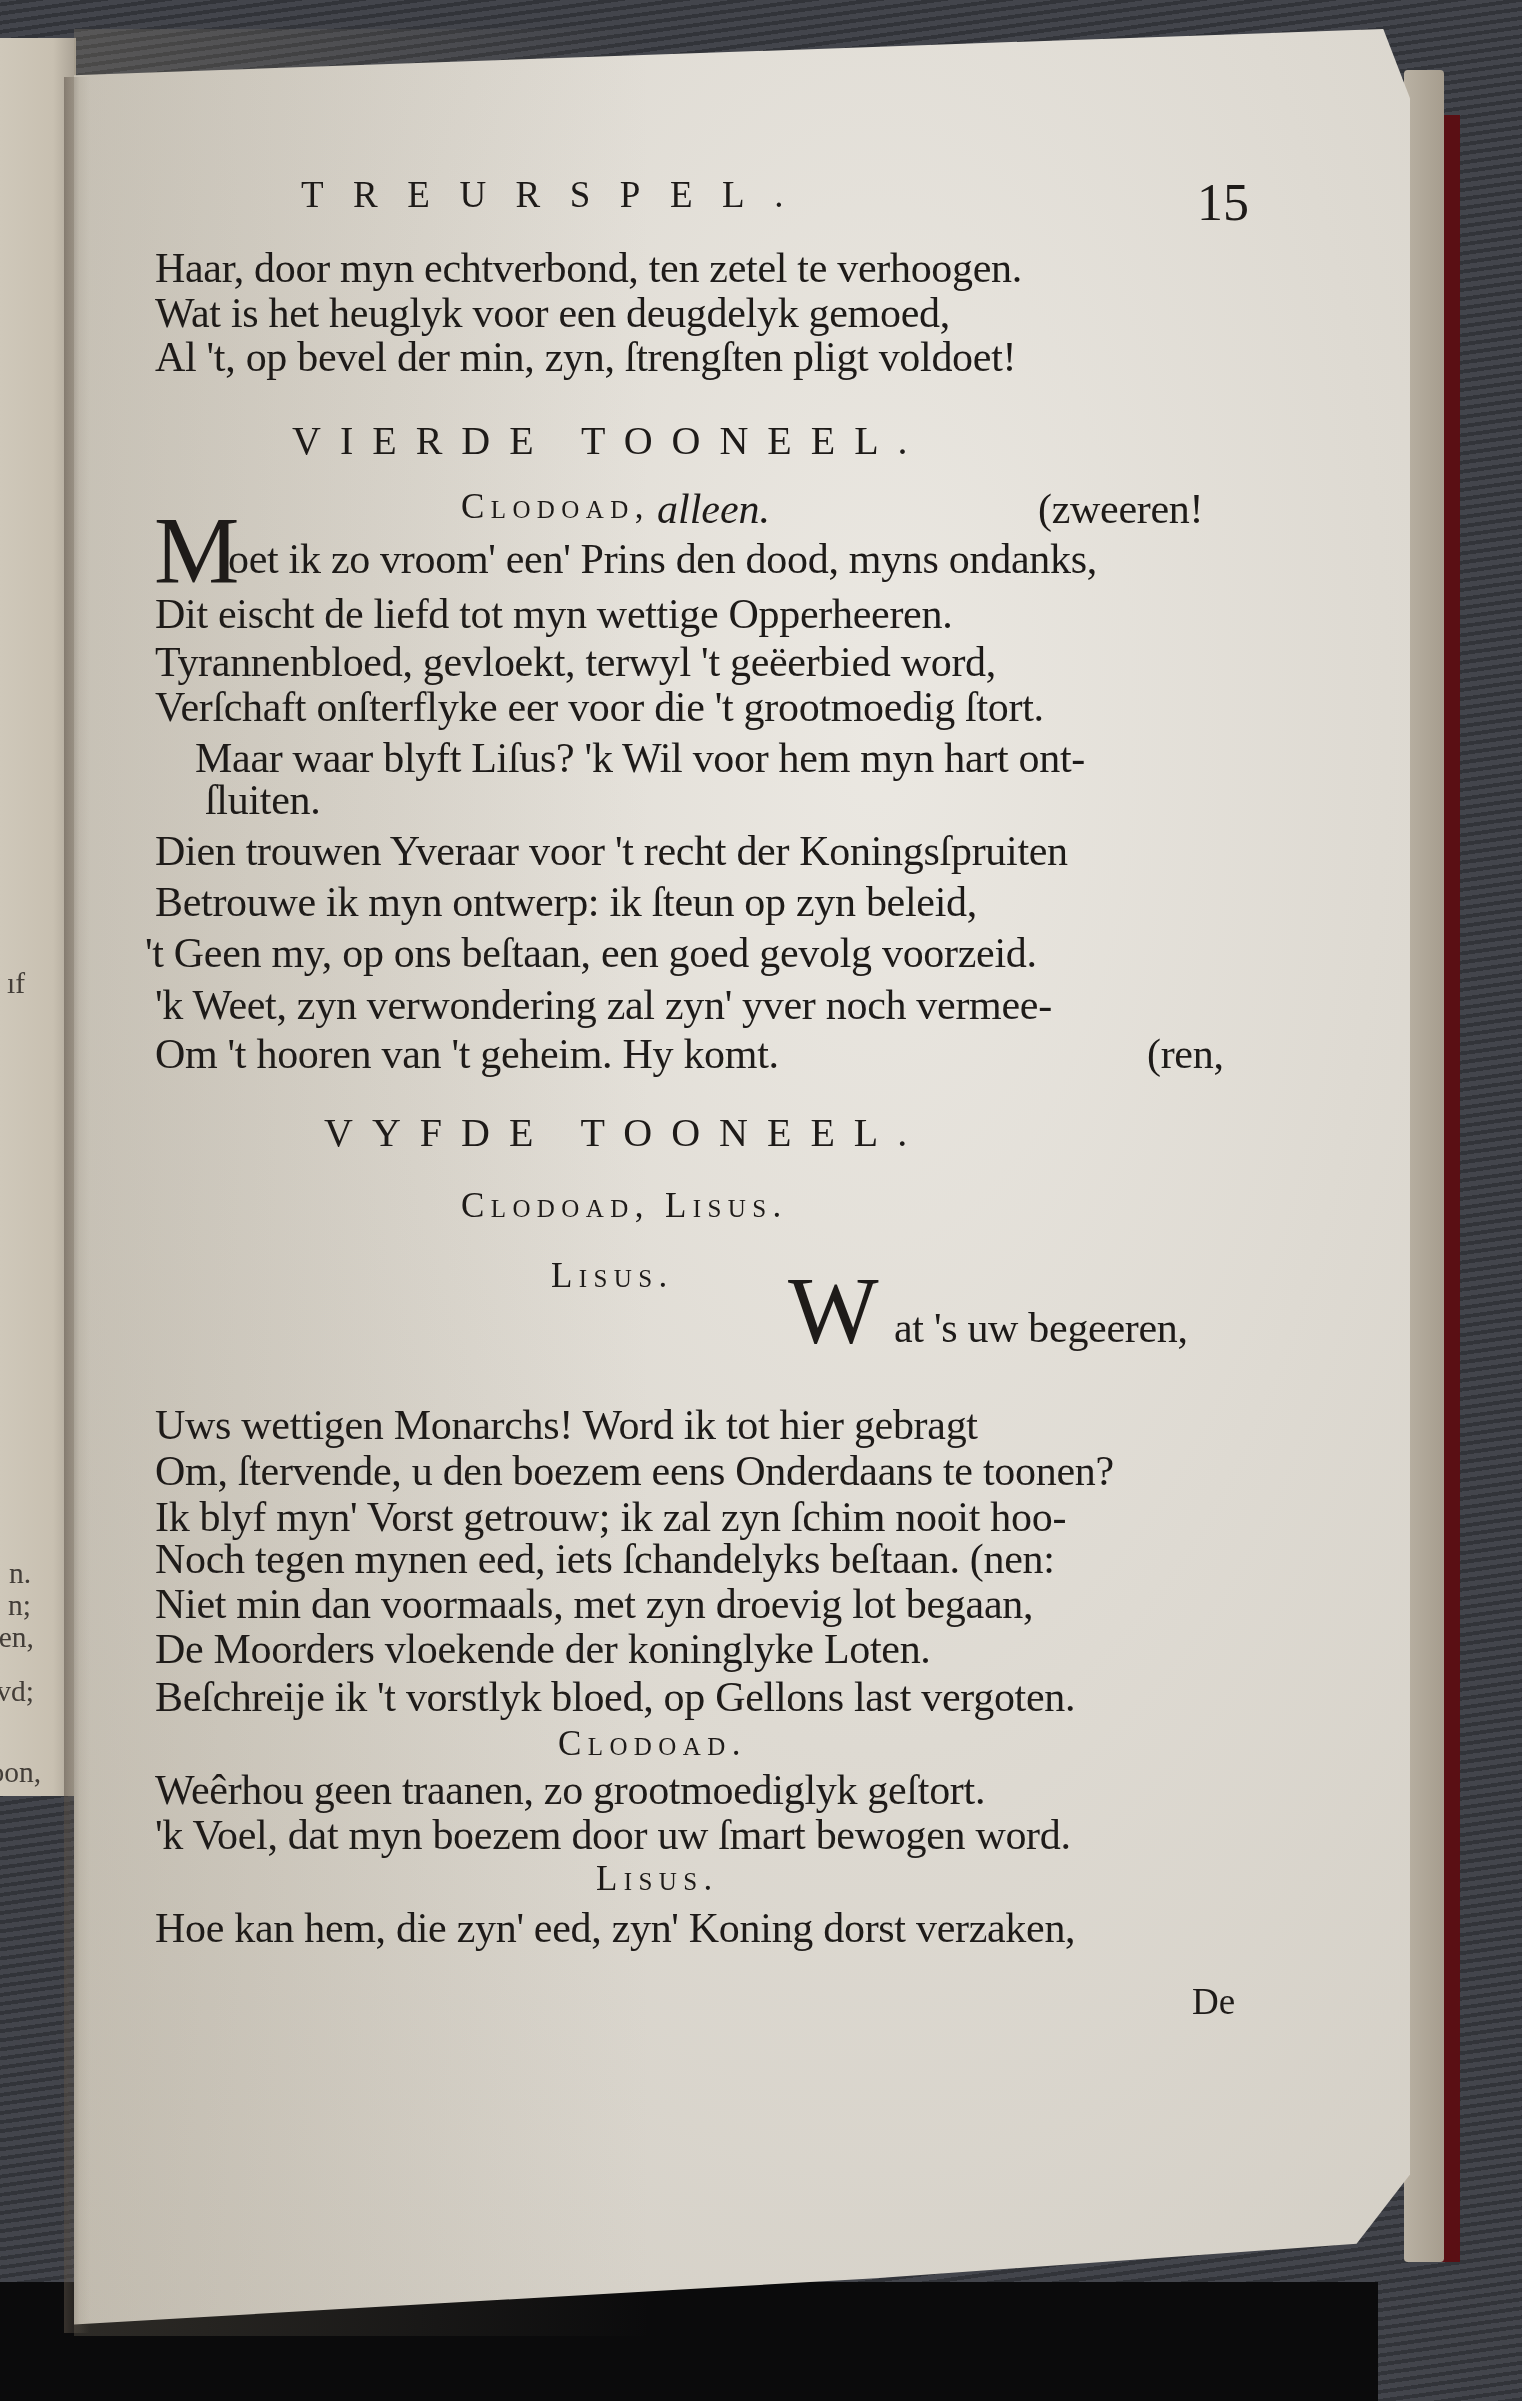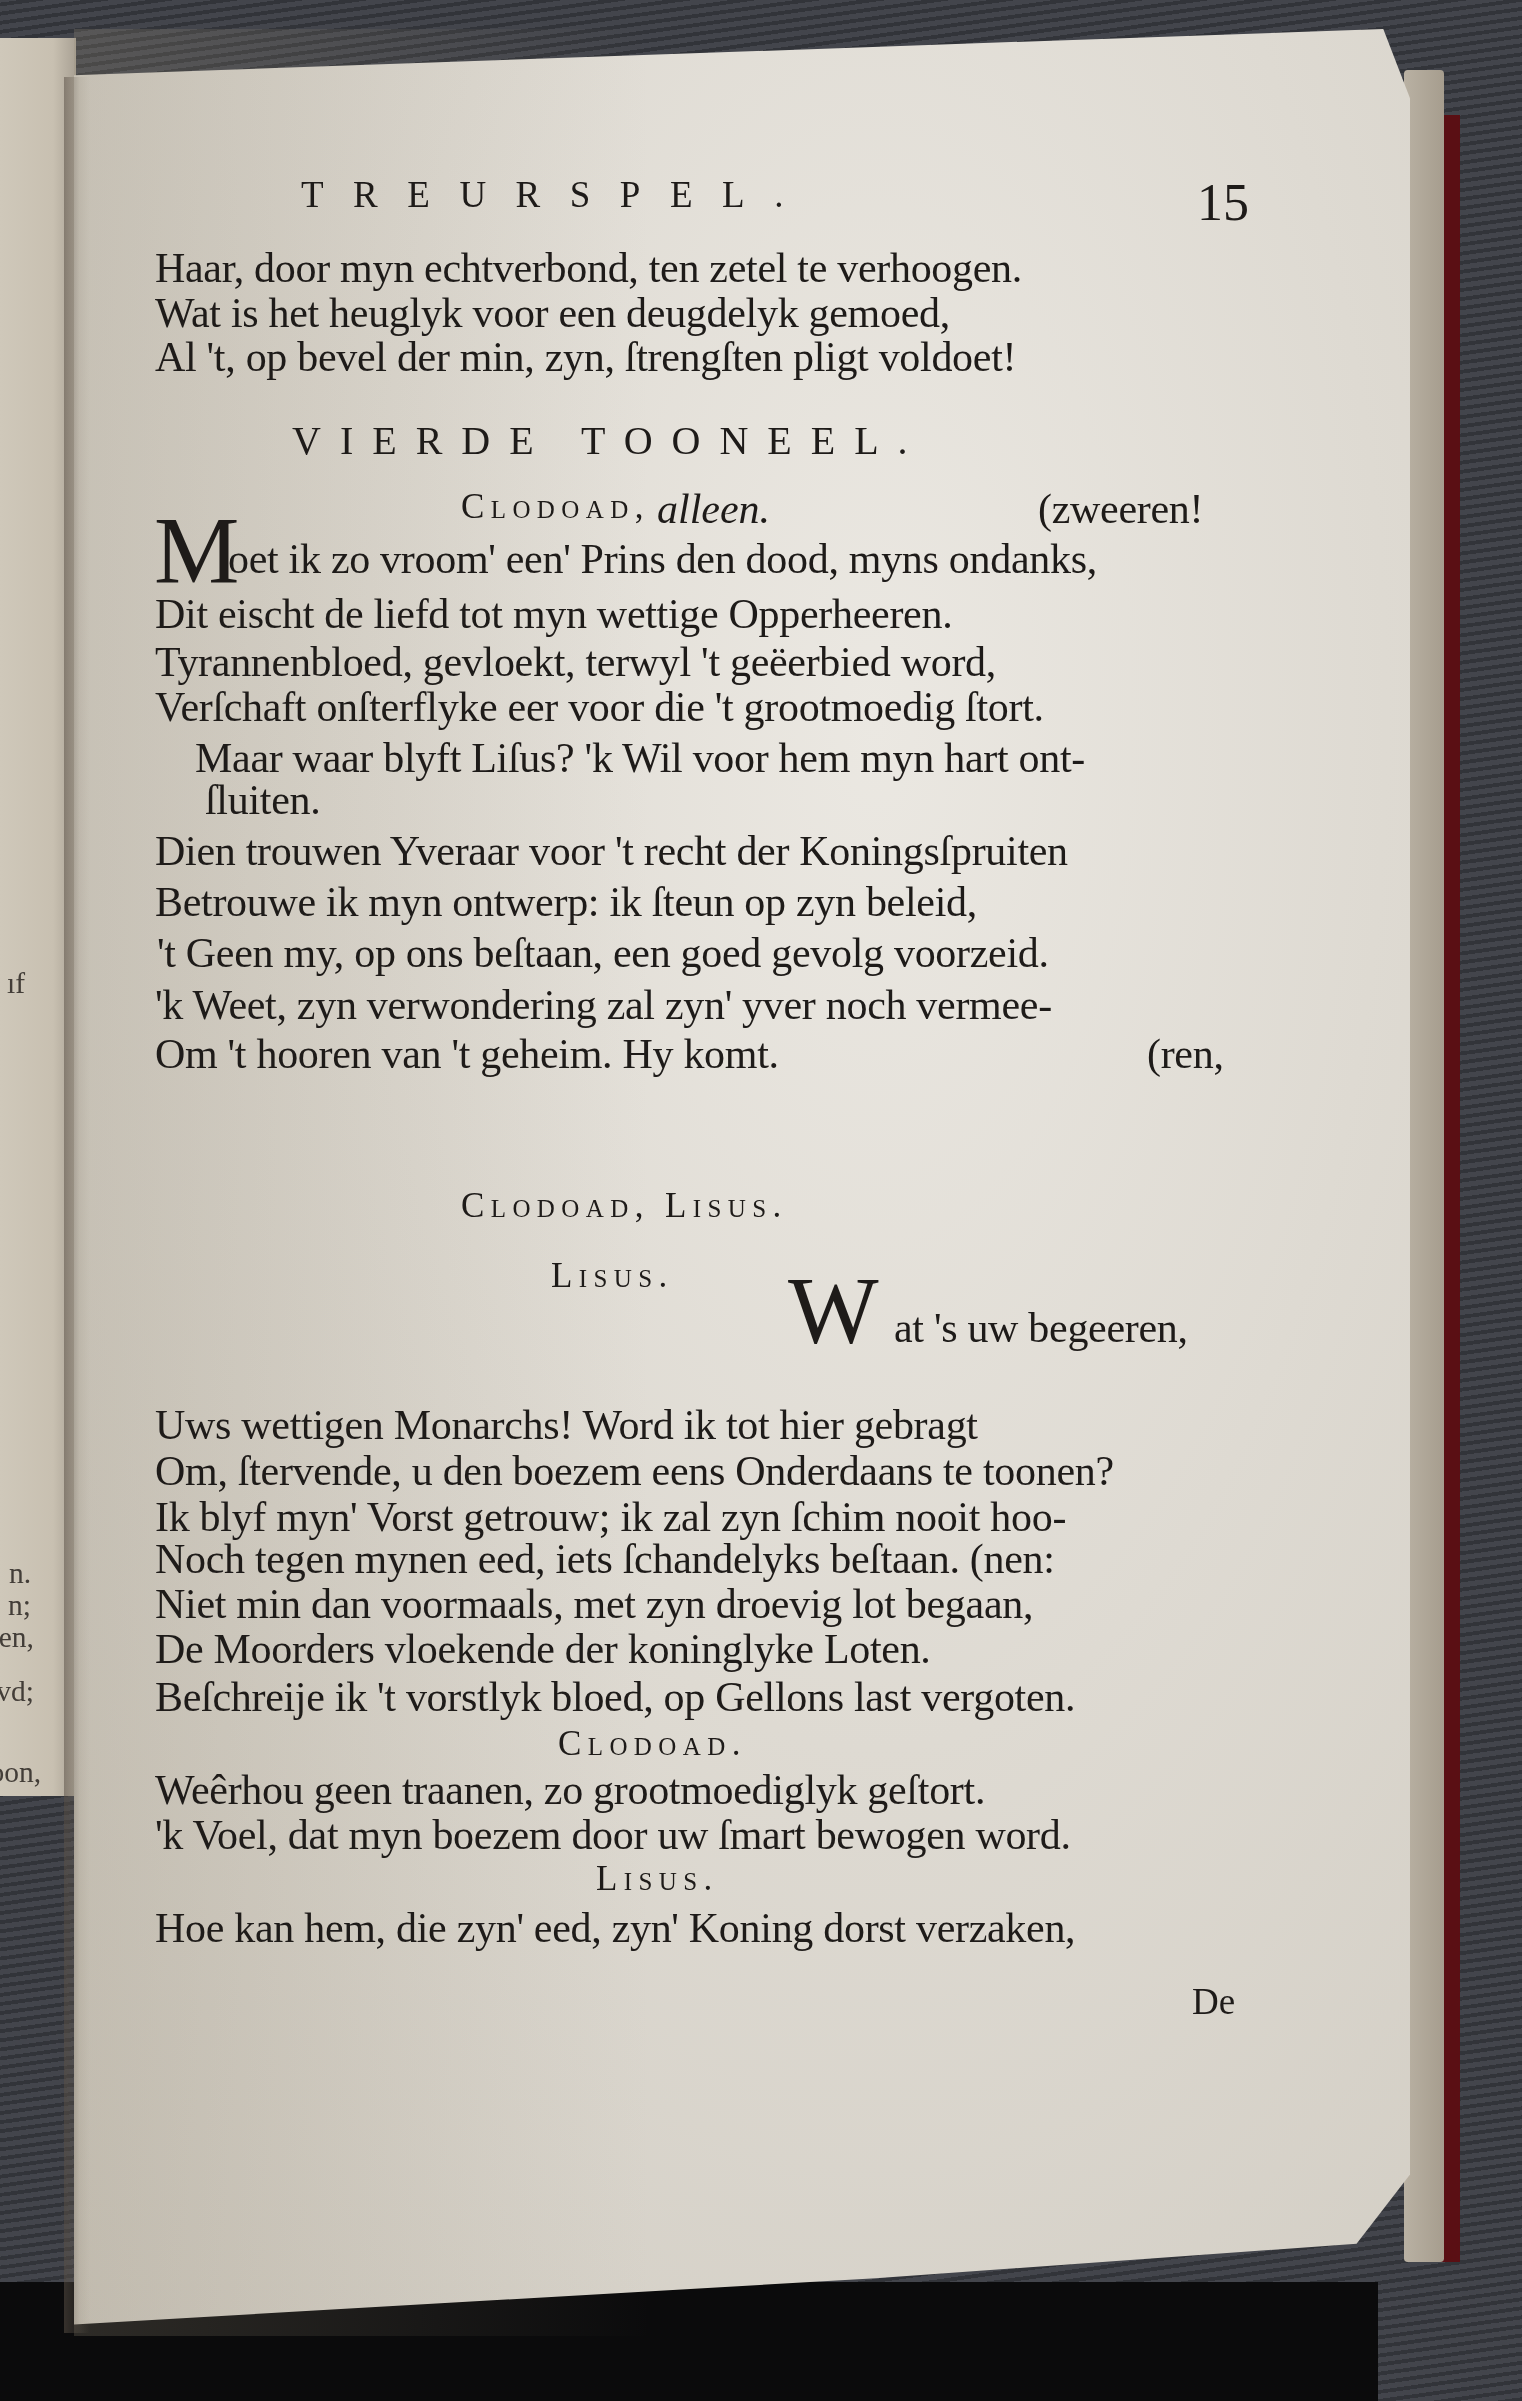--- a/index.html
+++ b/index.html
@@ -117,25 +117,26 @@
   <div class="line" style="top:488px;left:1038px">(zweeren!</div>
   <div class="dropcap" style="top:503px;left:154px">M</div>
   <div class="line" style="top:538px;left:228px">oet ik zo vroom' een' Prins den dood, myns ondanks,</div>
   <div class="line" style="top:593px;left:155px">Dit eischt de liefd tot myn wettige Opperheeren.</div>
   <div class="line" style="top:641px;left:155px">Tyrannenbloed, gevloekt, terwyl 't geëerbied word,</div>
   <div class="line" style="top:686px;left:155px">Verſchaft onſterflyke eer voor die 't grootmoedig ſtort.</div>
   <div class="line" style="top:737px;left:195px">Maar waar blyft Liſus? 'k Wil voor hem myn hart ont-</div>
   <div class="line" style="top:779px;left:205px">ſluiten.</div>
   <div class="line" style="top:830px;left:155px">Dien trouwen Yveraar voor 't recht der Koningsſpruiten</div>
   <div class="line" style="top:881px;left:155px">Betrouwe ik myn ontwerp: ik ſteun op zyn beleid,</div>
-  <div class="line" style="top:932px;left:157px">'t Geen my, op ons beſtaan, een goed gevolg voorzeid.</div>
+  <div class="line" style="top:932px;left:145px">'t Geen my, op ons beſtaan, een goed gevolg voorzeid.</div>
   <div class="line" style="top:984px;left:155px">'k Weet, zyn verwondering zal zyn' yver noch vermee-</div>
   <div class="line" style="top:1033px;left:155px">Om 't hooren van 't geheim. Hy komt.</div>
   <div class="line" style="top:1033px;left:1147px">(ren,</div>
 
+  <div class="scene-title" style="top:1109px;left:324px">VYFDE TOONEEL.</div>
   <div class="speaker" style="top:1186px;left:461px">Clodoad, Lisus.</div>
 
   <div class="speaker" style="top:1256px;left:551px">Lisus.</div>
   <div class="dropcap" style="top:1263px;left:788px">W</div>
   <div class="line" style="top:1307px;left:894px">at 's uw begeeren,</div>
   <div class="line" style="top:1404px;left:155px">Uws wettigen Monarchs! Word ik tot hier gebragt</div>
   <div class="line" style="top:1450px;left:155px">Om, ſtervende, u den boezem eens Onderdaans te toonen?</div>
   <div class="line" style="top:1496px;left:155px">Ik blyf myn' Vorst getrouw; ik zal zyn ſchim nooit hoo-</div>
   <div class="line" style="top:1538px;left:155px">Noch tegen mynen eed, iets ſchandelyks beſtaan. (nen:</div>
   <div class="line" style="top:1583px;left:155px">Niet min dan voormaals, met zyn droevig lot begaan,</div>

